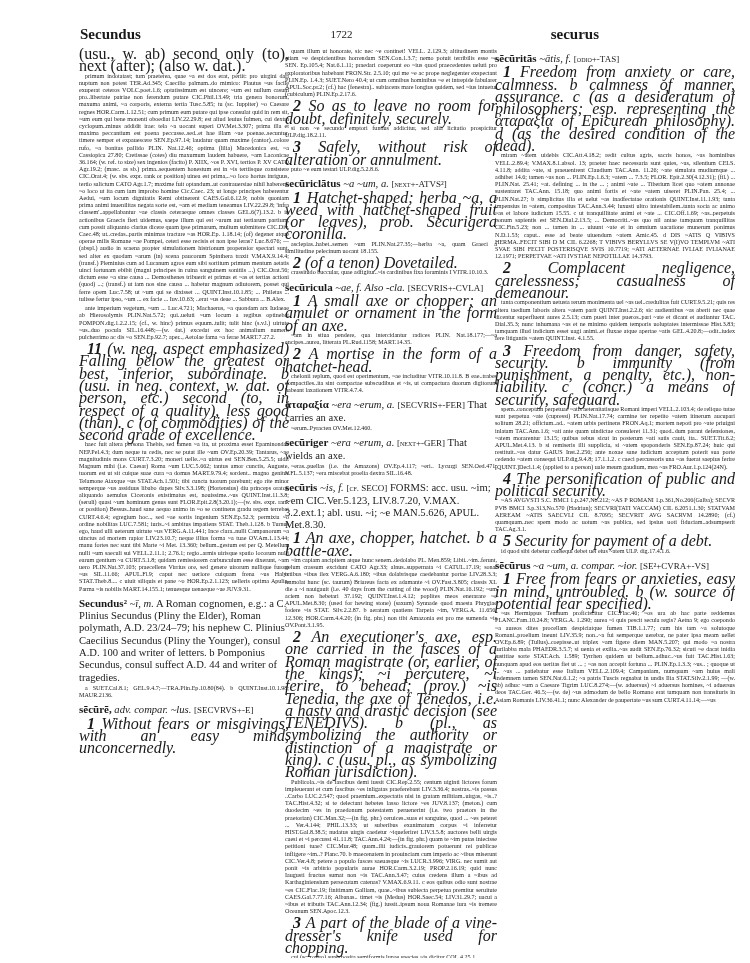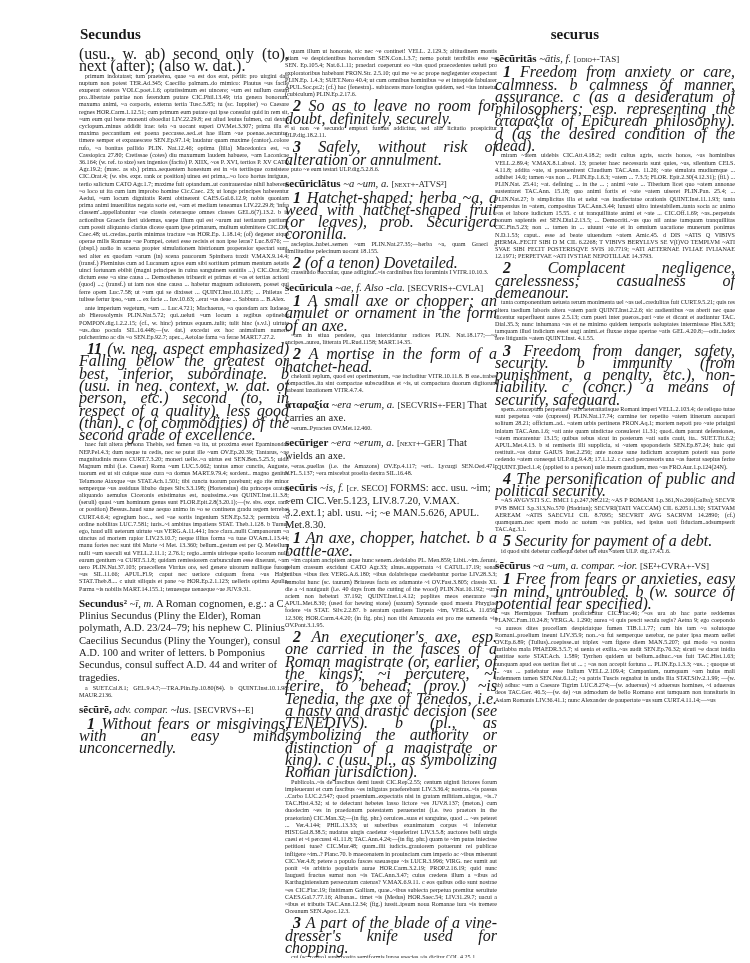--- a/index.html
+++ b/index.html
@@ -23,20 +23,21 @@
   .num { font-weight: bold; }
   .sc { font-variant: small-caps; font-size: 9px; }
   .it { font-style: italic; }
 </style>
 </head>
 <body>
 
 <div class="page">
   <div class="runhead">
     <span class="rh-left">Secundus</span>
+    <span class="rh-center">1722</span>
     <span class="rh-right">securus</span>
   </div>
 
   <div class="col col-1">
       <p class="def"><span>(usu., w. ab) second only (to), next (after); (also w. dat.).</span></p>
       <p class="cit">primum indotatast; tum praeterea, quae ~a est dos erat, periit: pro uirgini dari nuptum non potest TER.Ad.345; Caecilio palmam..do mimico: Plautus ~us facile exuperat ceteros VOLC.poet.1.6; optatissimum est uincere; ~um est nullum casum pro..libertate patriae non ferendum putare CIC.Phil.13.49; tria genera bonorum, maxuma animi, ~a corporis, externa tertia Tusc.5.85; tu (sc. Iuppiter) ~o Caesare regnes HOR.Carm.1.12.51; cum primum eum putare qui ipse consulat quid in rem sit, ~um eum qui bene monenti oboediat LIV.22.29.8; est aliud leuius fulmen, cui dextra cyclopum..minus addidit irae: tela ~a uocant superi OV.Met.3.307; prima illa et maxima peccantium est poena peccasse..sed..et hae illam ~ae poenae..secuntur, timere semper et expauescere SEN.Ep.97.14; laudatur quam maxime (cantor)..colore rufo, ~a bonitas pallido PLIN. Nat.12.46; optima (lilia) Macedonica est, ~a Cassiopica 27.80; Cretissae (cotes) diu maxumum laudem habuere, ~am Laconicae 36.164; (w. ref. to size) sex ingenios (facito) P. XIIX, ~os P. XVI, tertios P. XV CATO Agr.19.2; (masc. as sb.) prima..sequentem honestum est in ~is tertiisque consistere CIC.Orat.4; (w. sbs. expr. rank or position) uinea est prima,..~o loco hortus inriguus, tertio salictum CATO Agr.1.7; maxime fuit optandum..ut contrauersiae nihil haberent, ~o loco ut ita cum iam improbo homine Cic.Caec. 23; ut longe principes haberentur Aedui, ~um locum dignitatis Remi obtinerent CAES.Gal.6.12.9; nobis quoniam prima animi inuenilitas negata sorte est, ~am et mediam teneamus LIV.22.29.8; 'infra classem'..appellabantur ~ae classis ceteraeque omnes classes GEL.6(7).13.2. b in actionibus Graecis fieri uidemus, saepe illum qui est ~arum aut tertiarum partium, cum possit aliquanto clarius dicere quam ipse primarum, multum submittere CIC.Div. Caec.48; ut..credas..partis minimas tractare ~as HOR.Ep. 1.18.14; (of) degener atque operae milis Romane ~ae Pompei, ceteri esse recisis et non ipse leras? Luc.8.676; —(abspl.) audio in scaena propter simulationem histrionum propensior spectari sunt, sed alter ex quodam ~arum (in) scena paucorum Spinthera traxit V.MAX.9.14.4; (transf.) Pleminius cum ad Lucanum agros eum sibi sortitum primum mentum aetatis uinci fortunam ebibit (magni principes in ruina sanguinem sonitiis ...) CIC.Orat.56; dictum esse ~a sine causa ... Demosthenes tribuerit et primas et ~as et tertias actioni (quod) ...; (transf.) ut iam nos sine causa ... habetur magnum adiutorem, posset qui ferre opem Luc.7.58; ut ~um qui se dixisset ... QUINT.Inst.10.1.85; ... Philetas ... tulisse fertur ipso, ~um ... ex facie ... Iuv.10.63; ..erat ~us deae ... Sabbura ... B.Alex.</p>
       <p class="cit">ante imperium vegetum, ~um ... Luc.4.721; Machaerus, ~a quondam arx Iudaeae ab Hierosolymis PLIN.Nat.5.72; qui..ueluti ~um locum a regibus optinebat POMPON.dig.1.2.2.15; (cf., w. hinc) primus equum..tulit; tulit hinc (s.v.l.) uirtute ~us..duo pocula SIL.16.448;—(w. dat.) excedat ex hoc animalium numero pulcherrimo ac dis ~o SEN.Ep.92.7; aper.., Aetolae fama ~a ferae MART.7.27.2.</p>
       <p class="def sense"><span class="num">11</span> <span>(w. neg. aspect emphasized) Falling below the greatest or best, inferior, subordinate. b (usu. in neg. context, w. dat. of person, etc.) second (to, in respect of a quality), less good (than). c (of commodities) of the second grade of excellence.</span></p>
       <p class="cit">haec fuit altera persona Thebis, sed tamen ~a ita, ut proxima esset Epaminondae NEP.Pel.4.3; dum neque tu cedis, nec se putat ille ~um OV.Ep.20.39; Tantarus, ~ae magnitudinis mons CURT.7.3.20; moneri uelle..~a uirtus est SEN.Ben.5.25.5; uidit Magnum mihi (i.e. Caesar) Roma ~um LUC.5.662; tantus amor cunctis, Auguste, tuorum est ut sit cuique suae cura ~a domus MART.9.79.4; sordent.. magno genitus Telamone Aiaxque ~us STAT.Ach.1.501; tibi cuncta tuorum parebunt; ego rite minor semperque ~us assiduus libabo dapes Silv.3.3.198; (Hortensius) diu princeps orator, aliquando aemulus Ciceronis existimatus est, nouissime..~us QUINT.Inst.11.3.8; (seruli) quasi ~um hominum genus sunt FLOR.Epit.2.8(3.20.1);—(w. sbs. expr. rank or position) Bessus..haud sane aequo animo in ~o se continens gradu regem terrebat CURT.4.6.4; egregium hoc.., sed ~ae sortis ingenium SEN.Ep.52.3; permixta ~o ordine nobilitas LUC.7.581; iuris..~i ambitus impatiens STAT. Theb.1.128. b Turnus ego, haud ulli ueterum uirtute ~us VERG.A.11.441; Ince clara..nulli Campanorum ~a uinctus ad mortem rapior LIV.23.10.7; neque illius forma ~a tuae OV.Am.1.13.44; manu fortes nec sunt tibi Marte ~i Met. 13.360; bellum..gestum est per Q. Metellum nulli ~um saeculi sui VELL.2.11.1; 2.76.1; regio..armis uirisque spatio locorum nulli earum gentium ~a CURT.5.1.8; quidam remissiorem carbunculum esse dixerunt, ~am uero PLIN.Nat.37.103; praecellens Virrius ore, sed genere uirorum nullique furore ~us SIL.11.66; APUL.Fl.9; caput nec ueriore cuiquam frena ~us Halys STAT.Theb.8.... c uiuit siliquis et pane ~o HOR.Ep.2.1.123; uelleris optima Apulia, Parma ~is nobilis MART.14.155.1; tenuesque uenaeque ~ae JUV.9.31.</p>
       <p class="lemma-line"><span class="lemma">Secundus²</span> <span class="it">~ī, m.</span> <span>A Roman cognomen, e.g.: a C. Plinius Secundus (Pliny the Elder), Roman polymath, A.D. 23/24–79; his nephew C. Plinius Caecilius Secundus (Pliny the Younger), consul A.D. 100 and writer of letters. b Pomponius Secundus, consul suffect A.D. 44 and writer of tragedies.</span></p>

